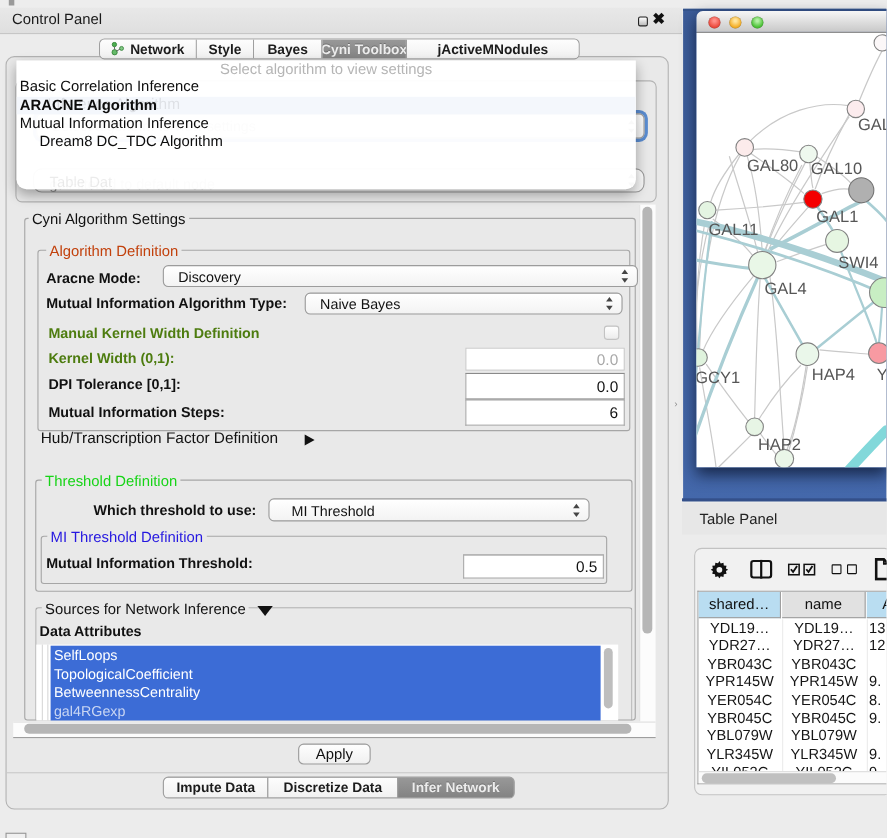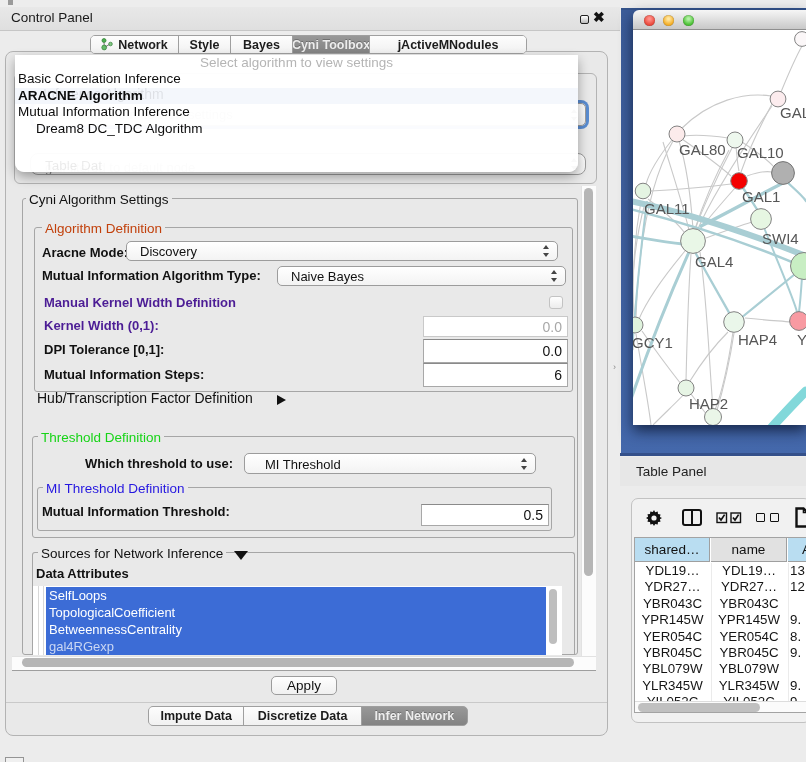--- a/index.html
+++ b/index.html
@@ -8,21 +8,21 @@
 .seg.sel{background:linear-gradient(#989898,#838383);color:#ededed;text-shadow:0 -1px 0 rgba(0,0,0,.25)}
 .seg:last-child{border-right:none}
 .combo{position:absolute;background:linear-gradient(#ffffff,#f3f3f3);border:1px solid #9c9c9c;border-radius:5px;font-size:13px;color:#111;box-shadow:inset 0 1px 0 #fff}
 .combo .ar{position:absolute;right:7px;top:50%;transform:translateY(-50%);width:7px;height:12px}
 .ar:before{content:"";position:absolute;left:0;top:0;border-left:3.5px solid transparent;border-right:3.5px solid transparent;border-bottom:4.5px solid #444}
 .ar:after{content:"";position:absolute;left:0;bottom:0;border-left:3.5px solid transparent;border-right:3.5px solid transparent;border-top:4.5px solid #444}
 .fld{position:absolute;background:#fff;border:1px solid #a8a8a8;border-top:1px solid #8a8a8a;font-size:14px;color:#111;text-align:right;padding-right:5px;display:flex;align-items:center;justify-content:flex-end}
 .grp{position:absolute;border:1px solid #a6a6a6;border-radius:3px}
 .gt{position:absolute;font-size:13.5px;background:#e9e9e9;padding:0 3px;white-space:nowrap}
 .lbl{position:absolute;font-size:13px;color:#111;white-space:nowrap}
-.dis{color:#4c1d95}
+.dis{color:#4d7c0f}
 </style></head><body>
 
 <div class="abs" style="left:0;top:0;width:806px;height:8px;background:#ededed"></div>
 <div class="abs" style="left:8px;top:0;width:5px;height:5px;background:#9a9a9a"></div>
 <div class="abs" style="left:0;top:7px;width:620px;height:24px;background:linear-gradient(#e8e8e8,#dfdfdf);border-bottom:1px solid #c6c6c6"></div>
 <div class="abs" style="left:11px;top:10px;font-size:13.5px;color:#1a1a1a">Control Panel</div>
 <div class="abs" style="left:580px;top:15px;width:9px;height:9px;border:1.5px solid #222;border-radius:2px;background:linear-gradient(#fff,#bbb)"></div>
 <div class="abs" style="left:593px;top:9px;font-size:14px;font-weight:bold;color:#111">✖</div>
 
 <div class="abs" style="left:5px;top:51px;width:603px;height:685px;border:1px solid #b3b3b3;border-radius:8px;background:#e9e9e9"></div>
@@ -51,21 +51,21 @@
     <span class="ar"></span>
   </div>
 
 <div class="grp" style="left:22px;top:198px;width:556px;height:457px"></div>
 <div class="gt" style="left:26px;top:192px;color:#111">Cyni Algorithm Settings</div>
 
 <div class="grp" style="left:34px;top:227px;width:539px;height:165px"></div>
 <div class="gt" style="left:42px;top:221px;color:#c2410c">Algorithm Definition</div>
 
 <div class="lbl b" style="left:42px;top:245px">Aracne Mode:</div>
-<div class="combo" style="left:126px;top:241px;width:432px;height:20px">
+<div class="combo" style="left:148px;top:241px;width:432px;height:20px">
     <span style="position:absolute;left:13px;top:2px">Discovery</span>
     <span class="ar"></span>
   </div>
 <div class="lbl b" style="left:42px;top:268px">Mutual Information Algorithm Type:</div>
 <div class="combo" style="left:277px;top:266px;width:289px;height:20px">
     <span style="position:absolute;left:13px;top:2px">Naive Bayes</span>
     <span class="ar"></span>
   </div>
 <div class="lbl b dis" style="left:44px;top:295px">Manual Kernel Width Definition</div>
 <div class="abs" style="left:549px;top:296px;width:14px;height:13px;border:1px solid #c3c3c3;border-radius:3px;background:linear-gradient(#fefefe,#ececec)"></div>

